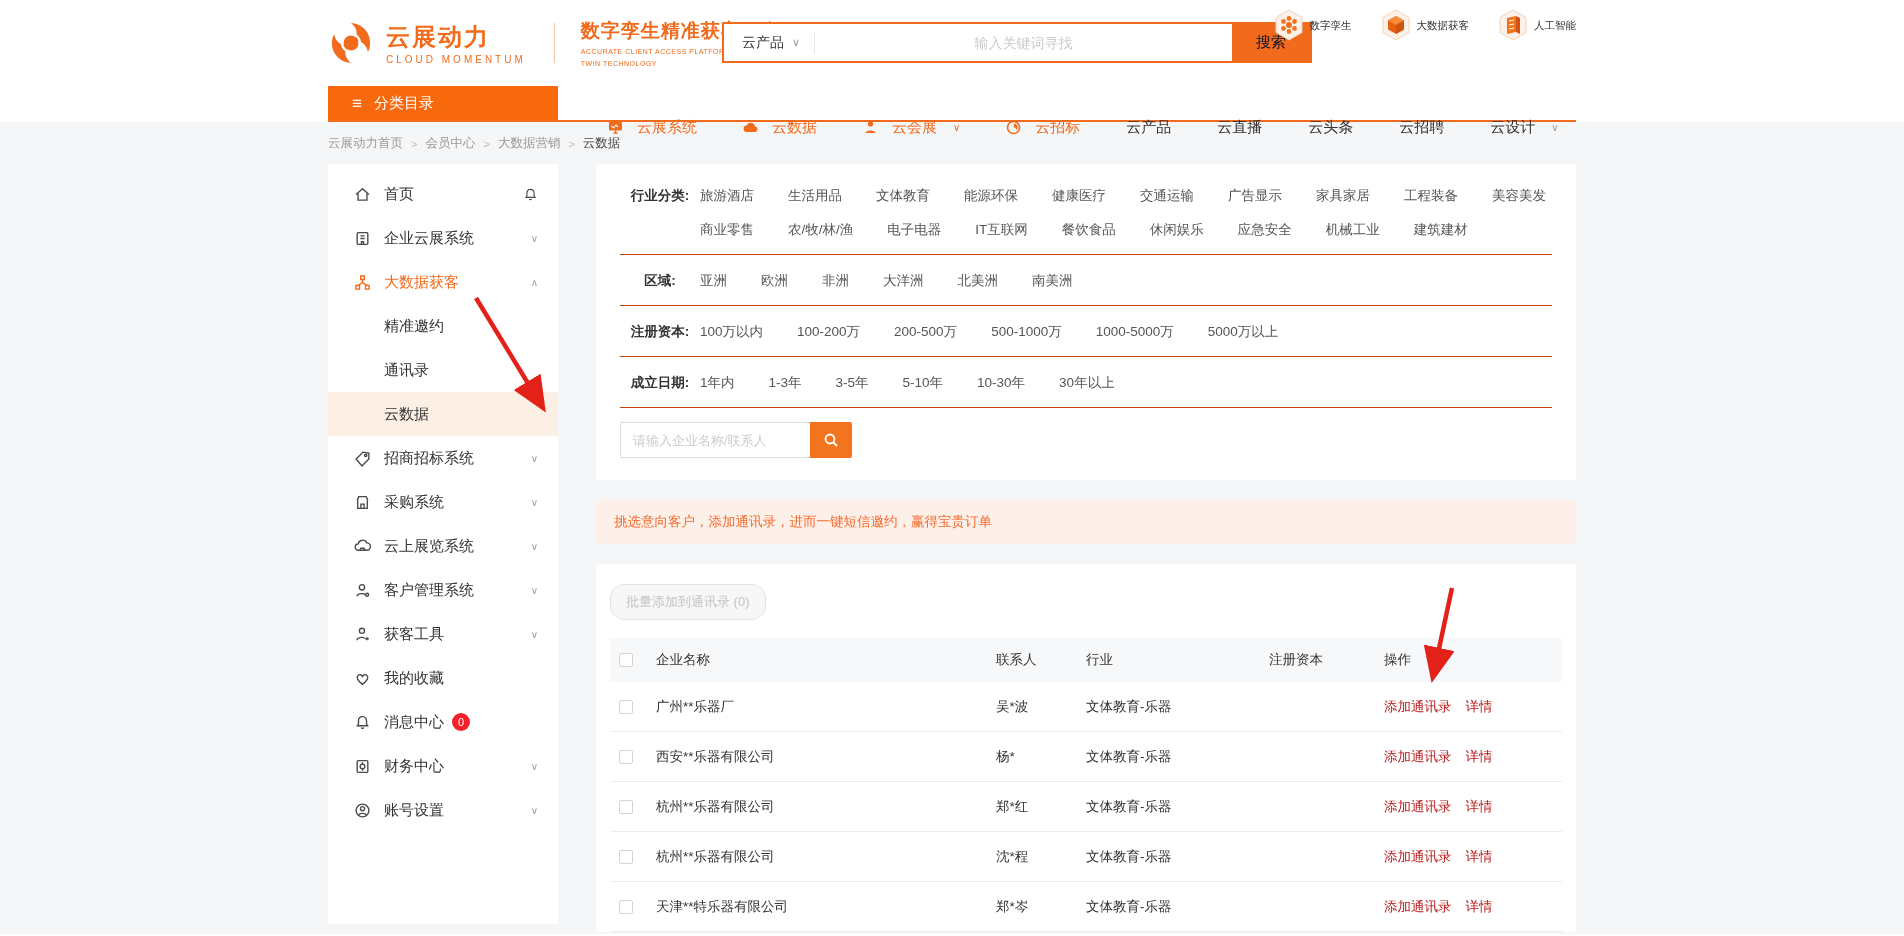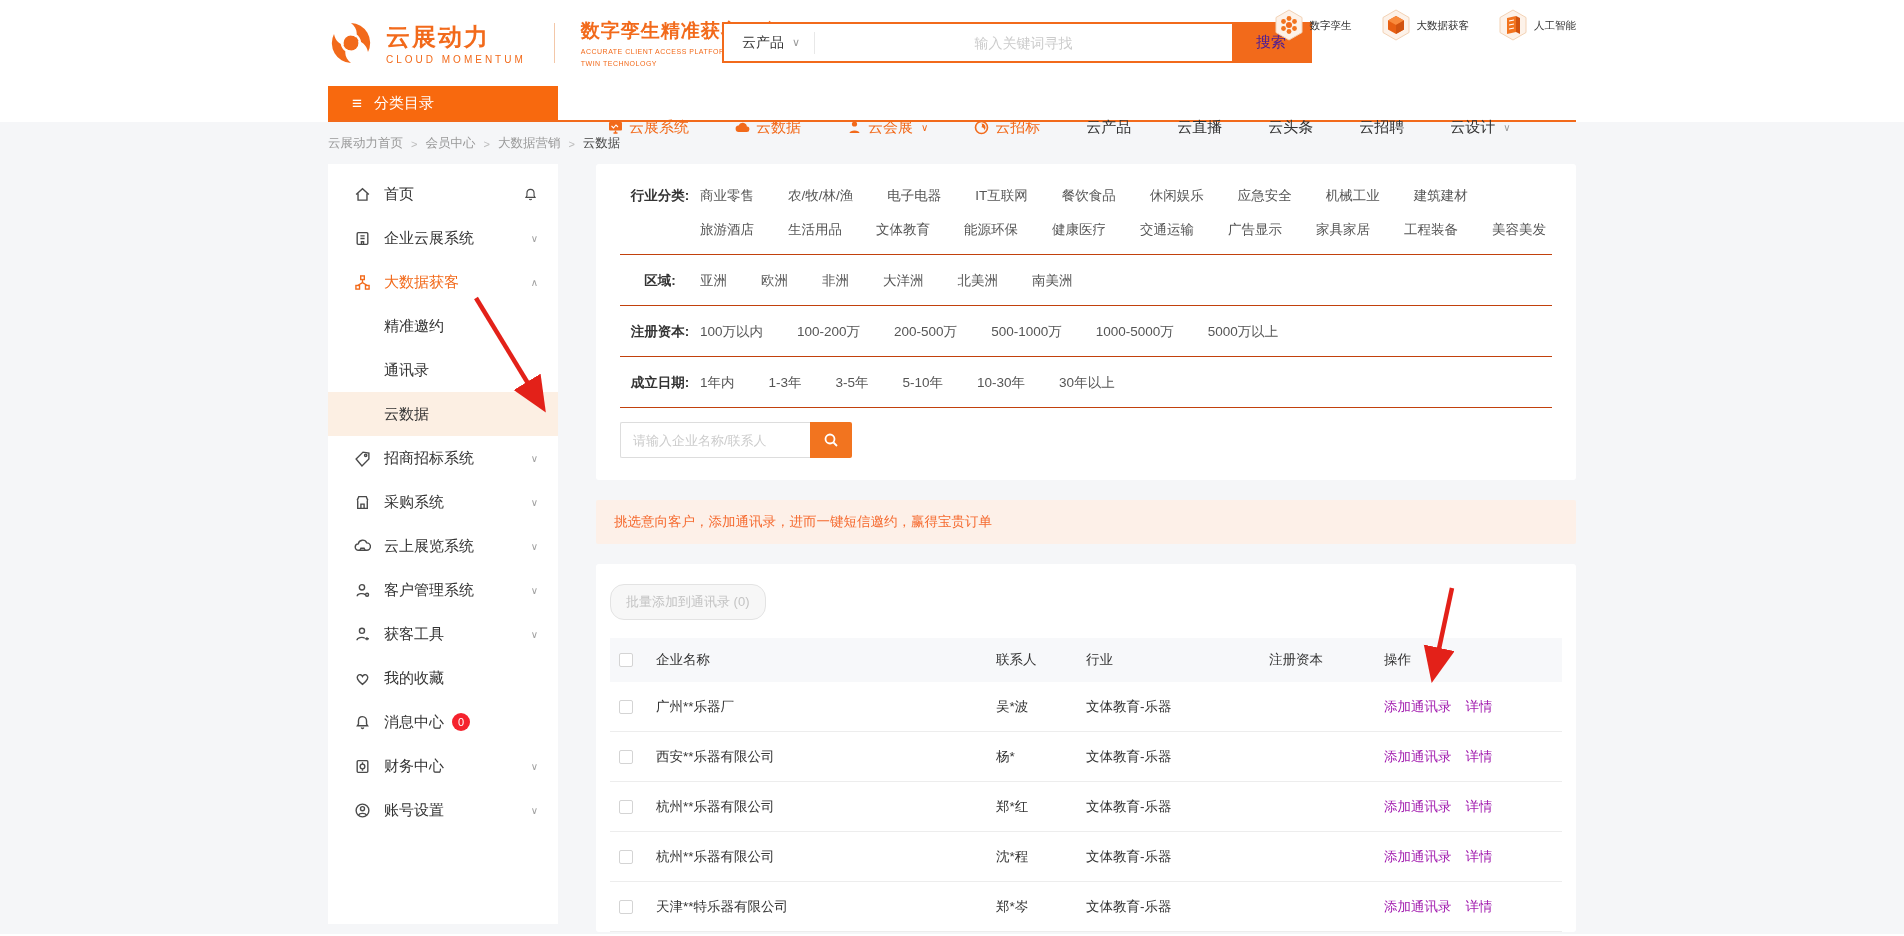--- a/index.html
+++ b/index.html
@@ -17,34 +17,34 @@
   .tagline .cn { font-size:19px; font-weight:bold; color:#f26a1b; letter-spacing:1px; }
   .tagline .en { font-size:7px; color:#f26a1b; margin-top:3px; line-height:9px; letter-spacing:.5px; }
 
   .top-search { position:absolute; left:394px; top:22px; width:590px; height:41px;
     border:2px solid #f26a1b; display:flex; align-items:center; background:#fff; }
   .ts-cat { display:flex; align-items:center; gap:8px; padding:0 14px 0 18px; font-size:14px; color:#333; cursor:pointer; }
   .ts-cat .chev { color:#999; font-size:11px; }
   .ts-divider { width:1px; height:22px; background:#e8e8e8; }
   .ts-input { flex:1; border:none; outline:none; font-size:14px; padding:0 12px; color:#333; height:100%;text-align:center; }
   .ts-input::placeholder { color:#ccc; }
-  .ts-btn { width:78px; height:100%; background:#f26a1b; color:#4c1d95; font-size:15px; border:none; cursor:pointer; }
+  .ts-btn { width:78px; height:100%; background:#f26a1b; color:#0f172a; font-size:15px; border:none; cursor:pointer; }
 
   .quick-links { position:absolute; right:0; top:8px; display:flex; gap:26px; }
   .ql-item { display:flex; align-items:center; gap:3px; cursor:pointer; }
   .ql-item span { font-size:10.5px; color:#333; }
 
   
   .navbar { background:#fff; }
   .navbar .container { display:flex; align-items:stretch; height:36px; border-bottom:2px solid #f26a1b; }
   .catalog-btn { width:230px; background:#f8690e; color:#fff; display:flex; align-items:center; gap:12px;
     padding-left:24px; font-size:15px; cursor:pointer; }
   .catalog-btn .bars { font-size:17px; line-height:1; }
   .nav-items { display:flex; align-items:center; margin-left:50px; gap:46px; }
-  .nav-item { display:flex; align-items:center; gap:6px; font-size:15px; color:#333; cursor:pointer; white-space:nowrap;margin-top:48px; }
+  .nav-item { display:flex; align-items:center; gap:14px; font-size:15px; color:#333; cursor:pointer; white-space:nowrap;margin-top:48px; }
   .nav-item.hot { color:#f26a1b; }
   .nav-item .chev { font-size:10px; color:#f26a1b; margin-left:2px; }
   .nav-item.plain .chev { color:#999; }
 
   
   .page-body { background:#f5f6f8; height:812px; }
   .breadcrumb { padding:13px 0 12px 0; font-size:12.5px; color:#999; display:flex; gap:8px; align-items:center; }
   .breadcrumb .sep { color:#bbb; font-size:11px; }
   .breadcrumb .last { color:#444; }
 
@@ -86,21 +86,21 @@
 
   .table-card { margin-top:20px; padding:20px 0 0 0; min-height:352px; }
   .batch-btn { margin:0 0 18px 14px; background:#f7f7f7; border:1px solid #e3e3e3; color:#c3c3c3;
     font-size:13px; padding:8px 15px; border-radius:14px; cursor:default; }
   .tbl { margin:0 14px; }
   .t-grid { display:grid; grid-template-columns:37px 340px 90px 183px 115px 1fr; align-items:center; padding-left:9px; }
   .t-head { background:#f7f8fa; height:44px; font-size:13.5px; color:#333; }
   .t-row { height:50px; border-bottom:1px solid #ededed; font-size:13.5px; color:#333; }
   .cbx { width:14px; height:14px; border:1px solid #d4d4d4; border-radius:2px; background:#fff; cursor:pointer; }
   .t-actions { display:flex; gap:14px; }
-  .t-link { color:#a21caf; cursor:pointer; white-space:nowrap; }
+  .t-link { color:#b91c1c; cursor:pointer; white-space:nowrap; }
 
   .arrows { position:absolute; left:0; top:0; width:1904px; height:936px; pointer-events:none; z-index:50; }
 </style>
 </head>
 <body>
 
 <div class="header">
   <div class="container">
     <div class="logo-wrap">
       <svg width="46" height="46" viewBox="0 0 46 46">
@@ -352,42 +352,42 @@
         </div>
       </div>
 
       <div class="main">
 
         <div class="card filter-card">
           <div class="f-row">
             <div class="f-label">行业分类:</div>
             <div class="f-opts-block">
               <div class="f-opts">
-                <span class="f-opt">商业零售</span>
-                <span class="f-opt">农/牧/林/渔</span>
-                <span class="f-opt">电子电器</span>
-                <span class="f-opt">IT互联网</span>
-                <span class="f-opt">餐饮食品</span>
-                <span class="f-opt">休闲娱乐</span>
-                <span class="f-opt">应急安全</span>
-                <span class="f-opt">机械工业</span>
-                <span class="f-opt">建筑建材</span>
-              </div>
-              <div class="f-opts">
                 <span class="f-opt">旅游酒店</span>
                 <span class="f-opt">生活用品</span>
                 <span class="f-opt">文体教育</span>
                 <span class="f-opt">能源环保</span>
                 <span class="f-opt">健康医疗</span>
                 <span class="f-opt">交通运输</span>
                 <span class="f-opt">广告显示</span>
                 <span class="f-opt">家具家居</span>
                 <span class="f-opt">工程装备</span>
                 <span class="f-opt">美容美发</span>
               </div>
+              <div class="f-opts">
+                <span class="f-opt">商业零售</span>
+                <span class="f-opt">农/牧/林/渔</span>
+                <span class="f-opt">电子电器</span>
+                <span class="f-opt">IT互联网</span>
+                <span class="f-opt">餐饮食品</span>
+                <span class="f-opt">休闲娱乐</span>
+                <span class="f-opt">应急安全</span>
+                <span class="f-opt">机械工业</span>
+                <span class="f-opt">建筑建材</span>
+              </div>
             </div>
           </div>
           <div class="f-row">
             <div class="f-label">区域:</div>
             <div class="f-opts">
               <span class="f-opt">亚洲</span>
               <span class="f-opt">欧洲</span>
               <span class="f-opt">非洲</span>
               <span class="f-opt">大洋洲</span>
               <span class="f-opt">北美洲</span>

